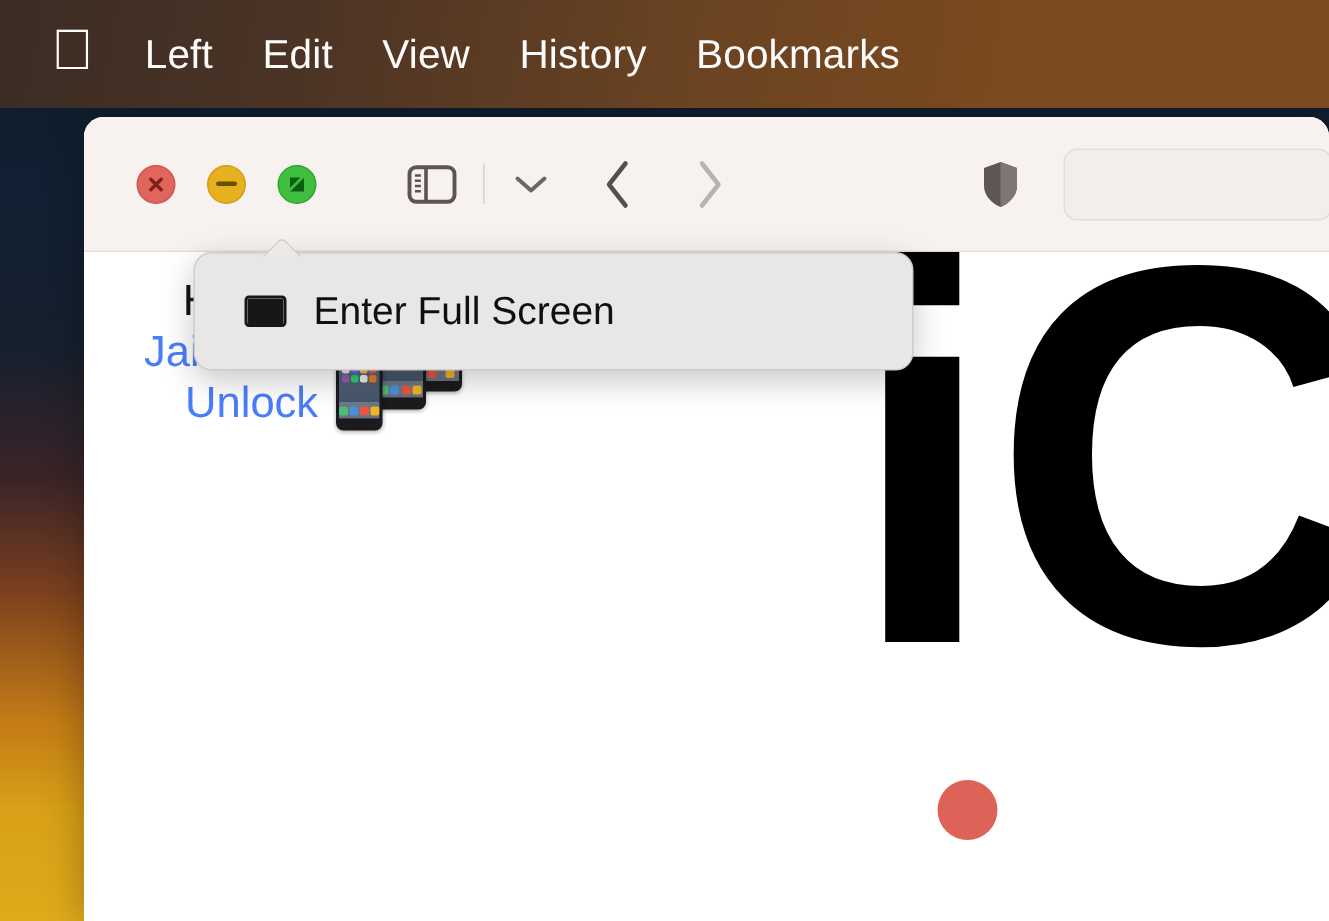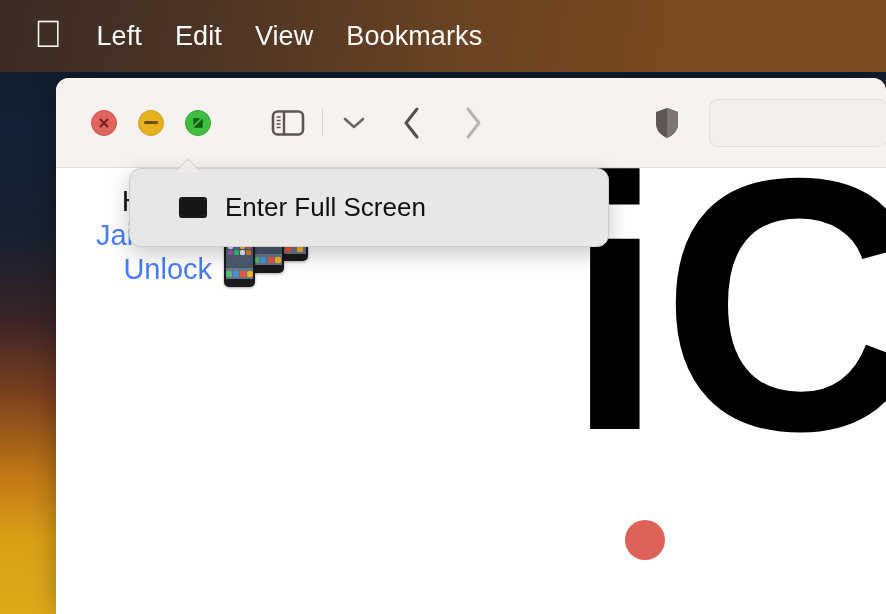--- a/index.html
+++ b/index.html
@@ -216,21 +216,21 @@
 
   
   #popup {
     position: absolute;
     left: 129px; top: 168px;
     width: 480px;
     background: #e8e7e5;
     border: 1px solid #cfcdcb;
     border-radius: 12px;
     box-shadow: 0 7px 22px rgba(0,0,0,0.22);
-    padding: 16px 0 17px 16px;
+    padding: 16px 0 17px 0;
     z-index: 60;
   }
   #popup-tail {
     position: absolute;
     left: 45px; top: -11px;
     width: 26px; height: 13px;
     overflow: hidden;
   }
   #popup-tail::after {
     content: "";
@@ -272,20 +272,21 @@
 </head>
 <body>
 
 <div id="desktop">
 
   <div id="menubar">
     <span class="apple"></span>
     <span class="menu-item">Left</span>
     <span class="menu-item">Edit</span>
     <span class="menu-item">View</span>
+    <span class="menu-item">History</span>
     <span class="menu-item">Bookmarks</span>
   </div>
 
   <div id="window">
 
     <div id="toolbar">
 
       <div class="lights">
         <span class="light close">
           <svg class="glyph" viewBox="0 0 12 12">

